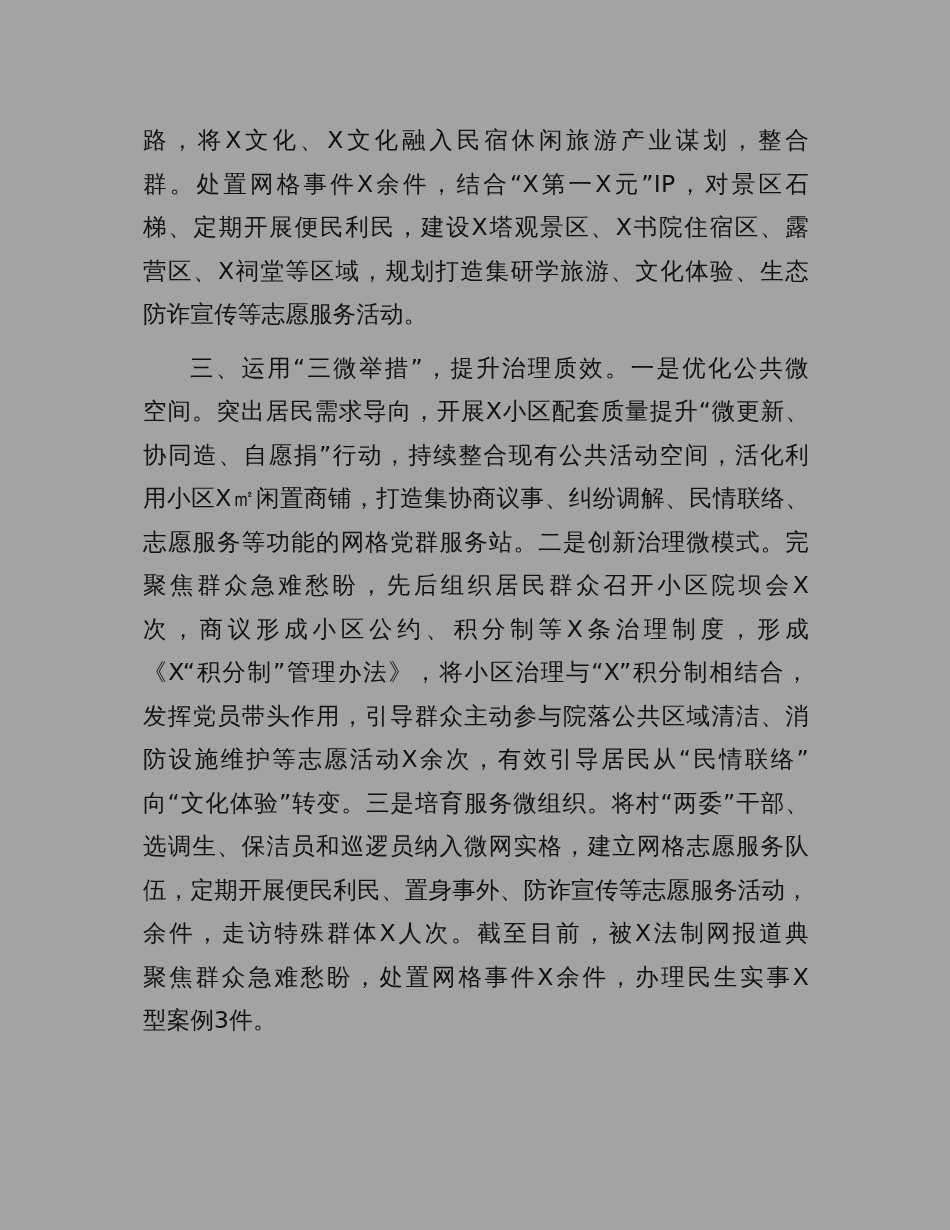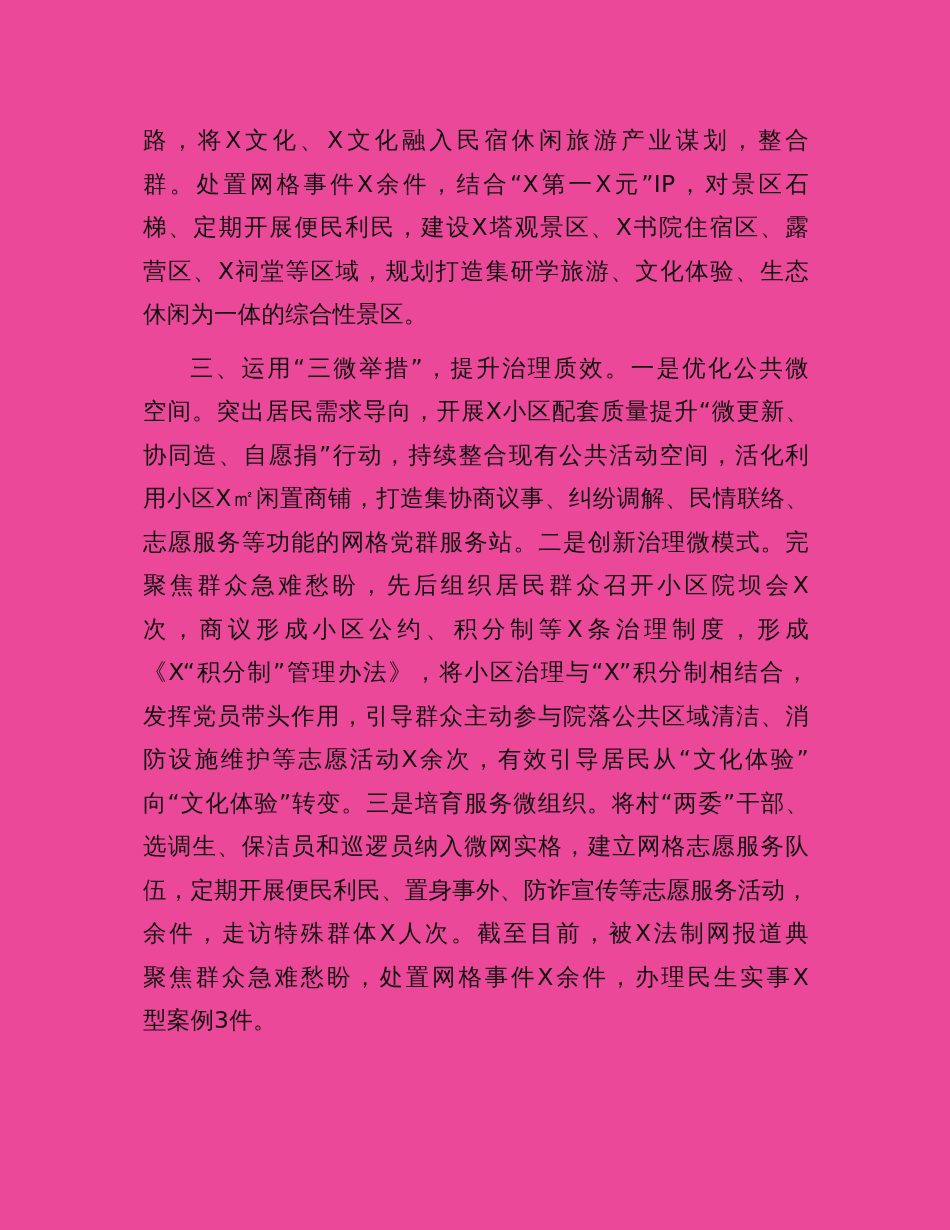--- a/index.html
+++ b/index.html
@@ -14,21 +14,21 @@
       overflow: hidden;
       font-family: "DejaVu Sans", "Liberation Sans", sans-serif;
       color: #111111;
     }
     .page {
       position: absolute;
       left: 0;
       top: 0;
       width: 950px;
       height: 1230px;
-      background: #ec4899;
+      background: #a3a3a3;
     }
     .body-text {
       position: absolute;
       left: 143px;
       top: 124px;
       width: 666px;
     }
     .para {
       margin: 0 0 10px 0;
     }
@@ -53,34 +53,34 @@
 <body>
 
 <div class="page">
   <div class="body-text">
 
     <p class="para">
       <span class="line">路，将X文化、X文化融入民宿休闲旅游产业谋划，整合</span>
       <span class="line">群。处置网格事件X余件，结合“X第一X元”IP，对景区石</span>
       <span class="line">梯、定期开展便民利民，建设X塔观景区、X书院住宿区、露</span>
       <span class="line">营区、X祠堂等区域，规划打造集研学旅游、文化体验、生态</span>
-      <span class="line last">休闲为一体的综合性景区。</span>
+      <span class="line last">防诈宣传等志愿服务活动。</span>
     </p>
 
     <p class="para">
       <span class="line indent">三、运用“三微举措”，提升治理质效。一是优化公共微</span>
       <span class="line">空间。突出居民需求导向，开展X小区配套质量提升“微更新、</span>
       <span class="line">协同造、自愿捐”行动，持续整合现有公共活动空间，活化利</span>
       <span class="line">用小区X㎡闲置商铺，打造集协商议事、纠纷调解、民情联络、</span>
       <span class="line">志愿服务等功能的网格党群服务站。二是创新治理微模式。完</span>
       <span class="line">聚焦群众急难愁盼，先后组织居民群众召开小区院坝会X</span>
       <span class="line">次，商议形成小区公约、积分制等X条治理制度，形成</span>
       <span class="line">《X“积分制”管理办法》，将小区治理与“X”积分制相结合，</span>
       <span class="line">发挥党员带头作用，引导群众主动参与院落公共区域清洁、消</span>
-      <span class="line">防设施维护等志愿活动X余次，有效引导居民从“文化体验”</span>
+      <span class="line">防设施维护等志愿活动X余次，有效引导居民从“民情联络”</span>
       <span class="line">向“文化体验”转变。三是培育服务微组织。将村“两委”干部、</span>
       <span class="line">选调生、保洁员和巡逻员纳入微网实格，建立网格志愿服务队</span>
       <span class="line">伍，定期开展便民利民、置身事外、防诈宣传等志愿服务活动，</span>
       <span class="line">余件，走访特殊群体X人次。截至目前，被X法制网报道典</span>
       <span class="line">聚焦群众急难愁盼，处置网格事件X余件，办理民生实事X</span>
       <span class="line last">型案例3件。</span>
     </p>
 
   </div>
 </div>

